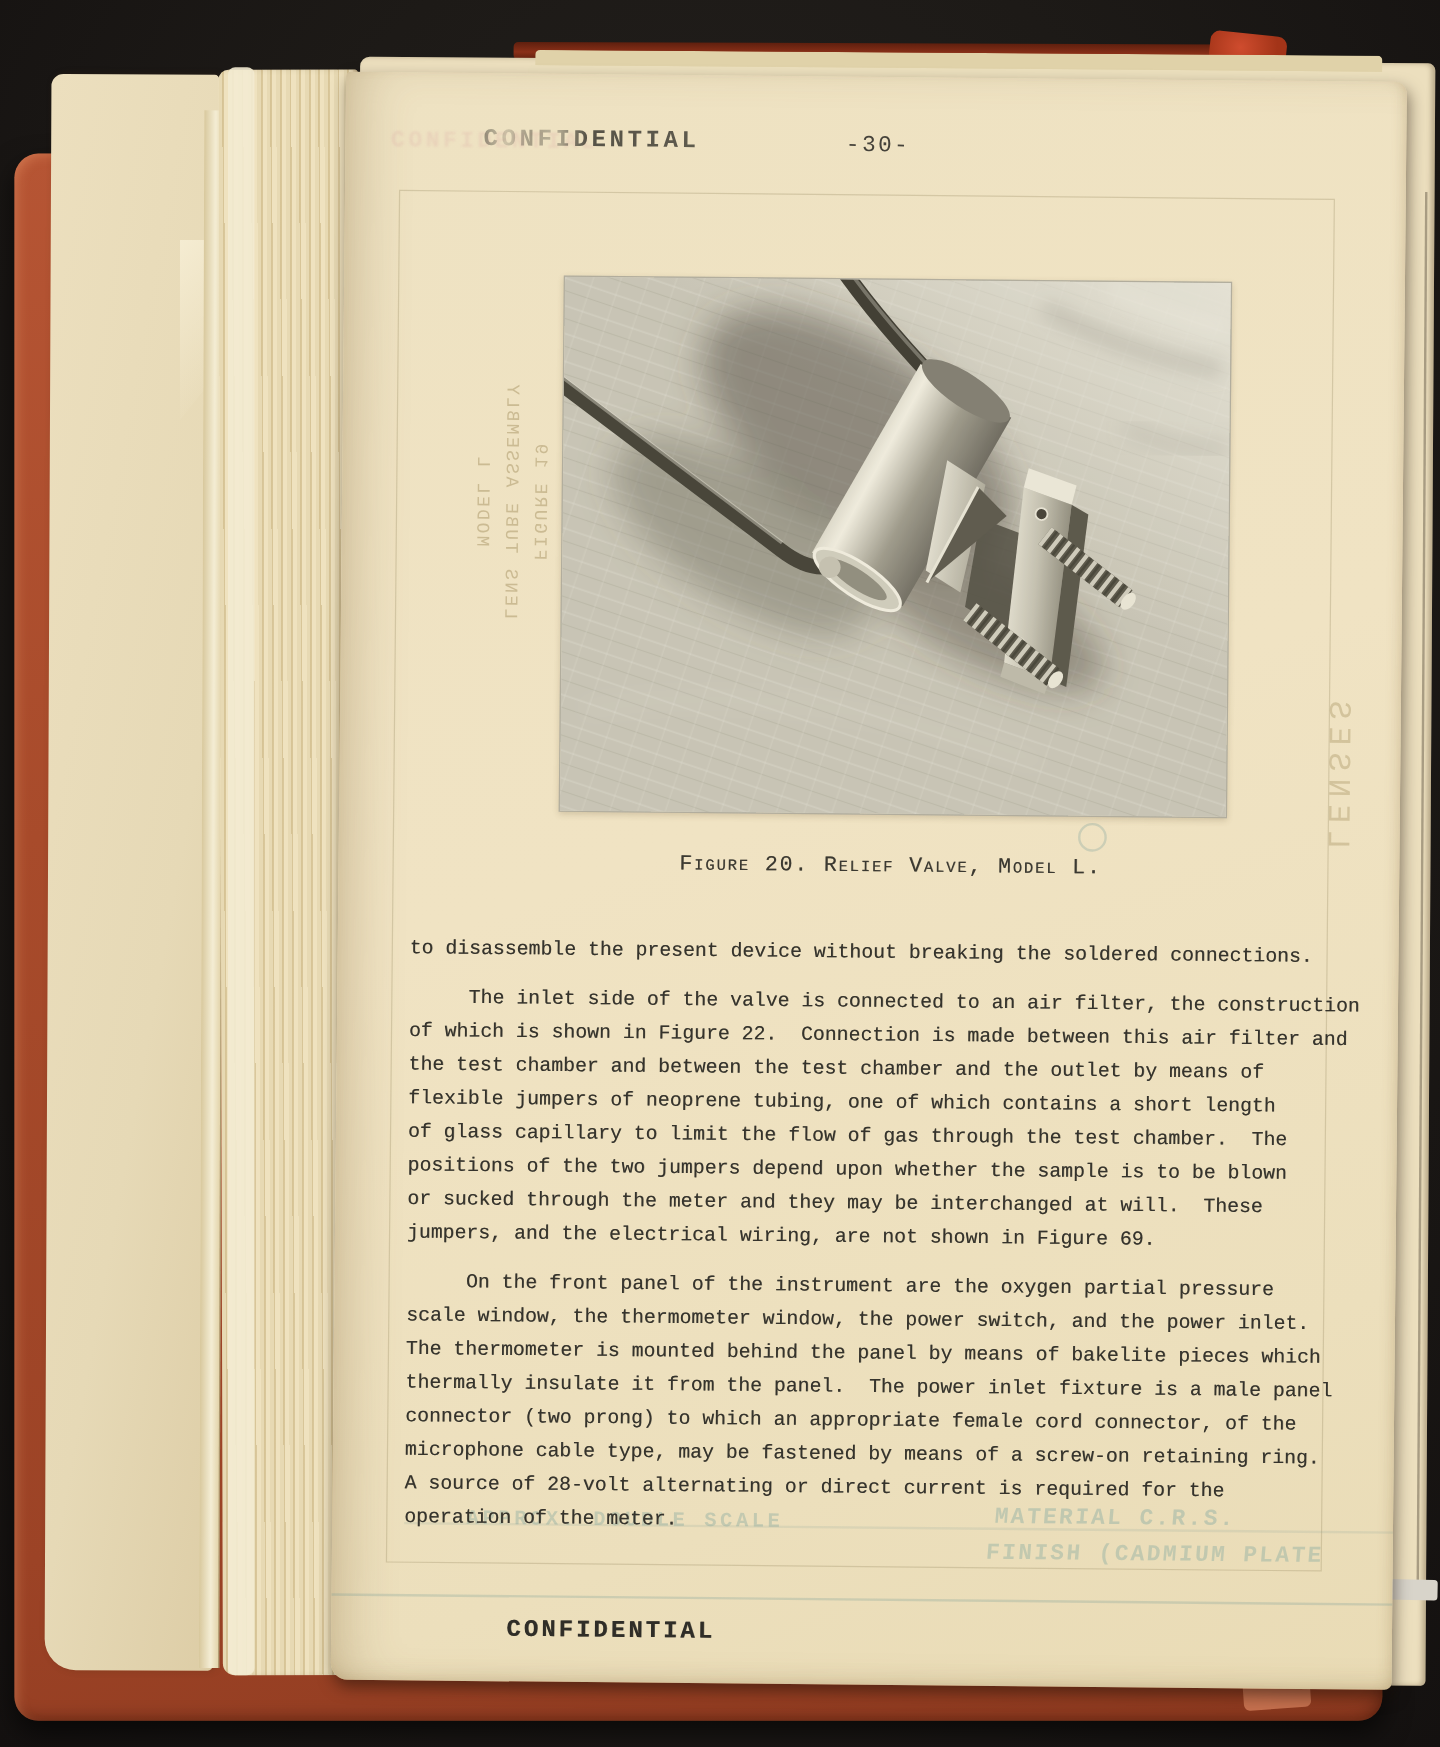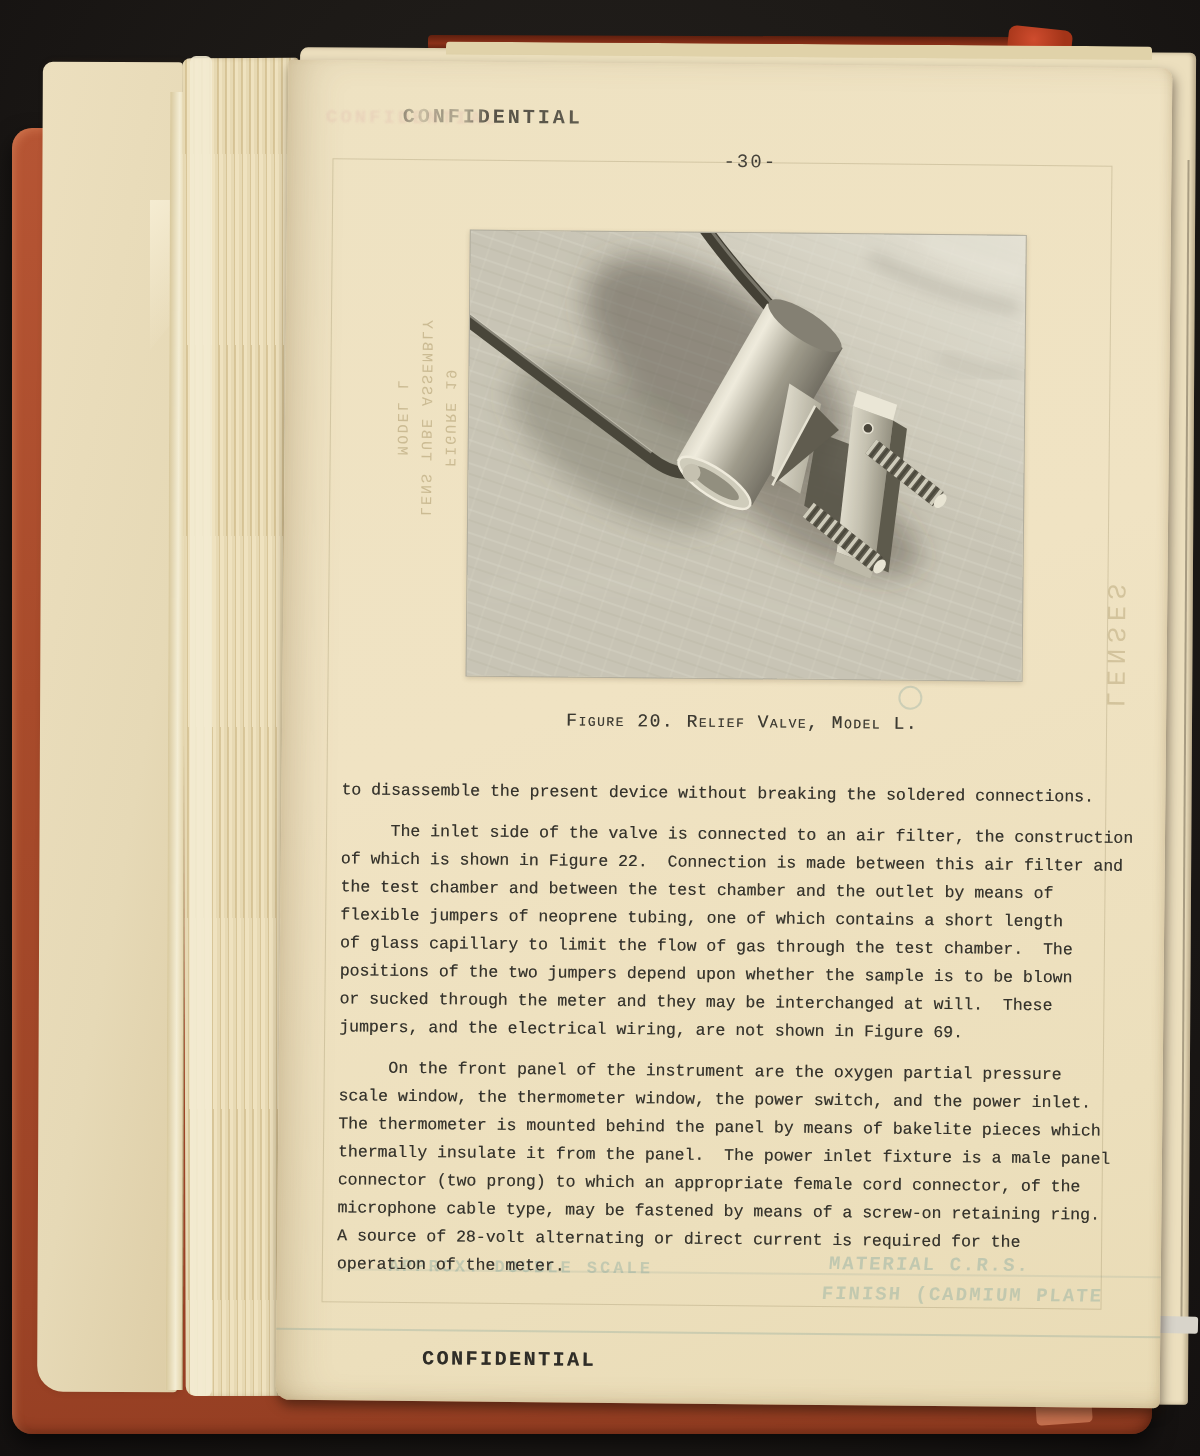--- a/index.html
+++ b/index.html
@@ -104,21 +104,21 @@
     left:115px;top:44px;font-size:20px;font-weight:bold;letter-spacing:3px;
     color:#3b3931;
     -webkit-mask-image:linear-gradient(90deg,rgba(0,0,0,.5) 0%,rgba(0,0,0,.18) 10%,rgba(0,0,0,.42) 22%,rgba(0,0,0,.28) 33%,rgba(0,0,0,.85) 48%,rgba(0,0,0,.8) 100%);
     mask-image:linear-gradient(90deg,rgba(0,0,0,.5) 0%,rgba(0,0,0,.18) 10%,rgba(0,0,0,.42) 22%,rgba(0,0,0,.28) 33%,rgba(0,0,0,.85) 48%,rgba(0,0,0,.8) 100%);
   }
   .stamp-ghost-pink{
     left:38px;top:46px;font-size:19px;font-weight:bold;letter-spacing:3px;
     color:rgba(205,130,140,.16);filter:blur(1px);
   }
   .page-number{
-    left:436px;top:46px;font-size:19px;letter-spacing:2px;color:#45423a;margin-top:41px;
+    left:417px;top:46px;font-size:19px;letter-spacing:2px;color:#45423a;
   }
   .photo{
     left:183px;top:168px;width:555px;height:445px;
     border:1px solid rgba(130,118,92,.3);
     box-shadow:inset 0 0 22px 10px rgba(238,230,206,.5),0 2px 5px rgba(90,70,40,.2);
     background:#c7c5b9;overflow:hidden;
   }
   .caption{
     left:150px;top:648px;width:620px;text-align:center;
     font-variant:small-caps;font-size:18px;letter-spacing:1.5px;color:#3b3931;

